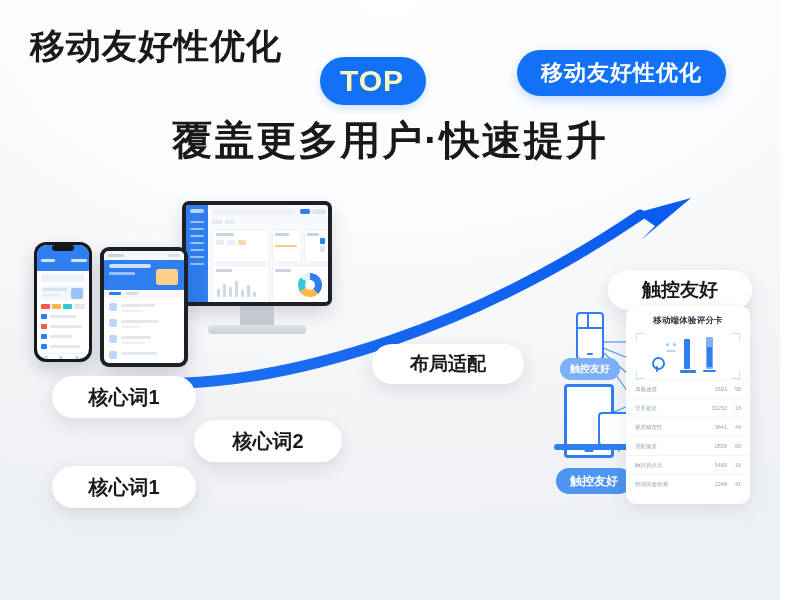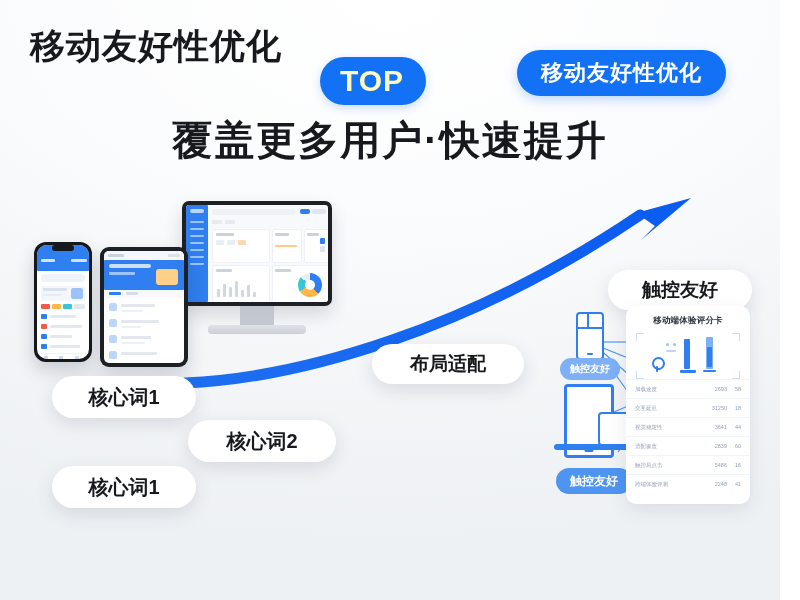--- a/index.html
+++ b/index.html
@@ -76,21 +76,21 @@
   
   #arrow{position:absolute;left:0;top:0;width:800px;height:600px;pointer-events:none;}
   
   .wpill{
     position:absolute;display:flex;align-items:center;justify-content:center;
     background:#ffffff;border-radius:28px;
     color:#17191c;font-weight:700;white-space:nowrap;
     box-shadow:0 6px 18px rgba(35,50,80,.13);
   }
   #pill-kw1{left:52px;top:376px;width:144px;height:42px;font-size:20px;}
-  #pill-kw2{left:188px;top:420px;width:148px;height:42px;font-size:20px;}
+  #pill-kw2{left:194px;top:420px;width:148px;height:42px;font-size:20px;}
   #pill-kw3{left:52px;top:466px;width:144px;height:42px;font-size:20px;}
   #pill-layout{left:372px;top:344px;width:152px;height:40px;font-size:19px;}
   #pill-touch{left:608px;top:270px;width:144px;height:40px;font-size:19px;}
   
   #diagram{position:absolute;left:548px;top:300px;width:240px;height:215px;}
   #dia-card{
     position:absolute;left:78px;top:6px;width:124px;height:198px;
     background:#ffffff;border-radius:10px;
     box-shadow:0 6px 18px rgba(35,50,80,.10);overflow:hidden;
   }

